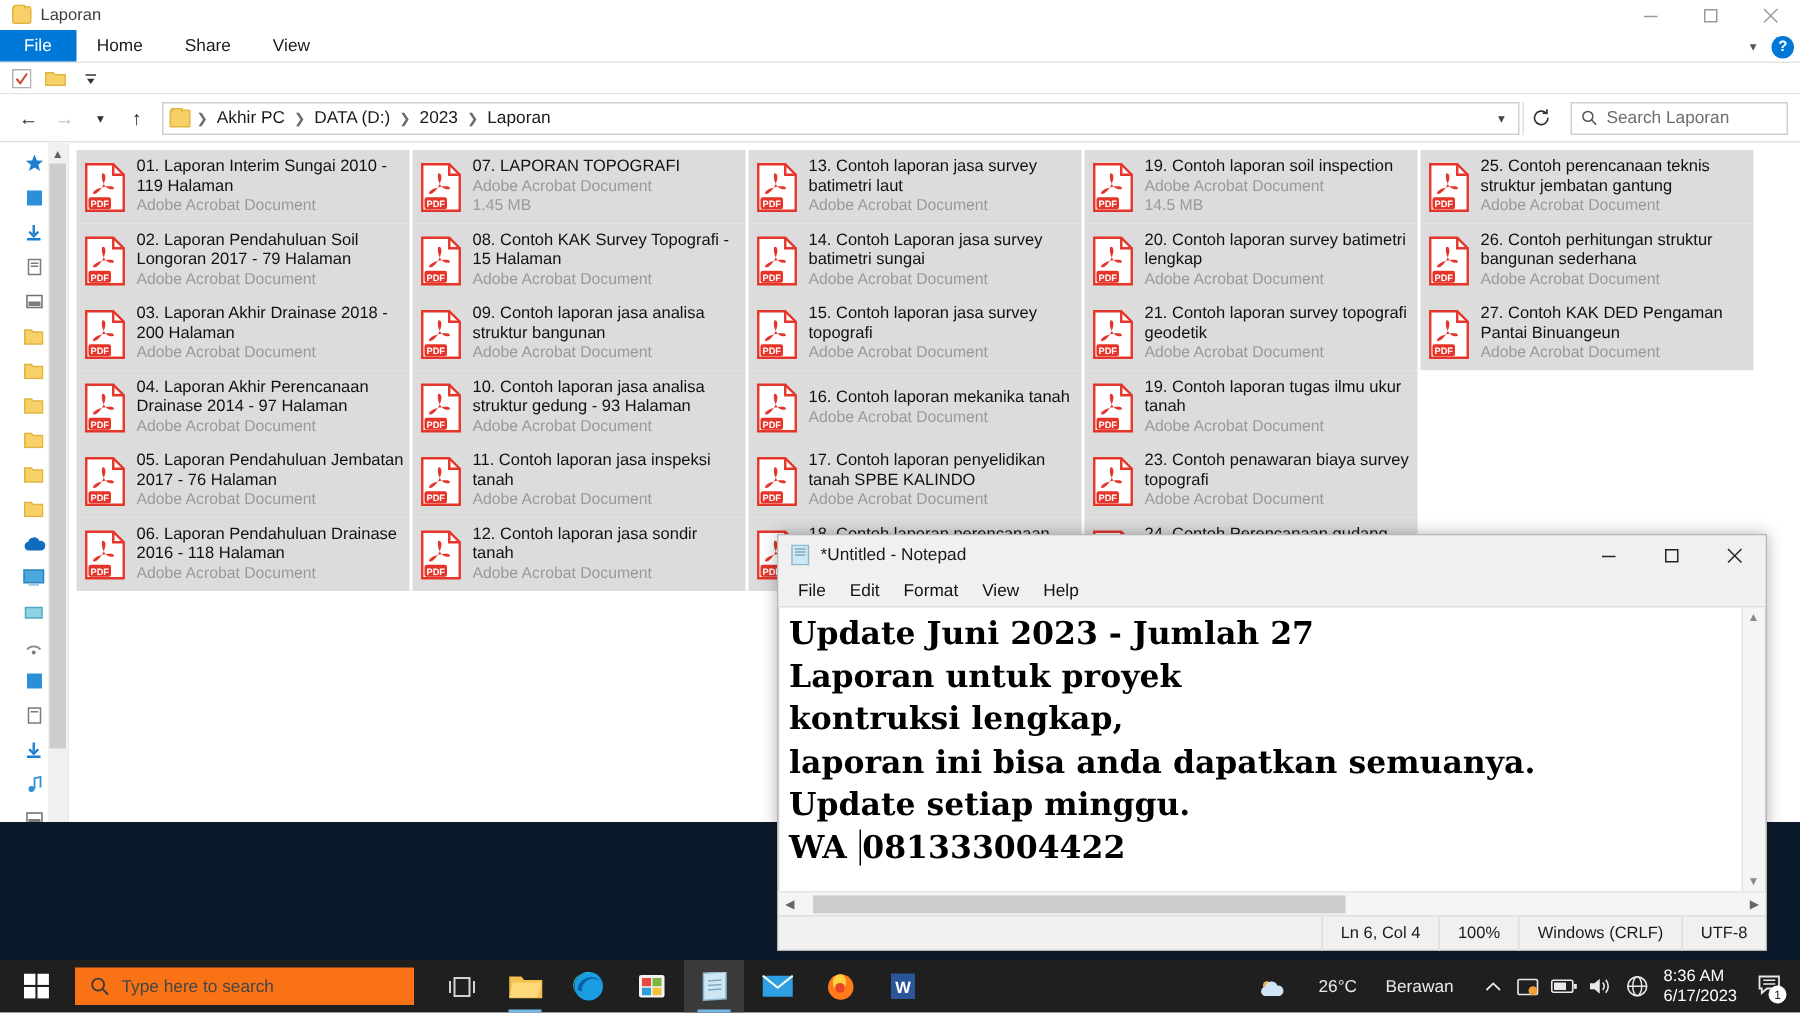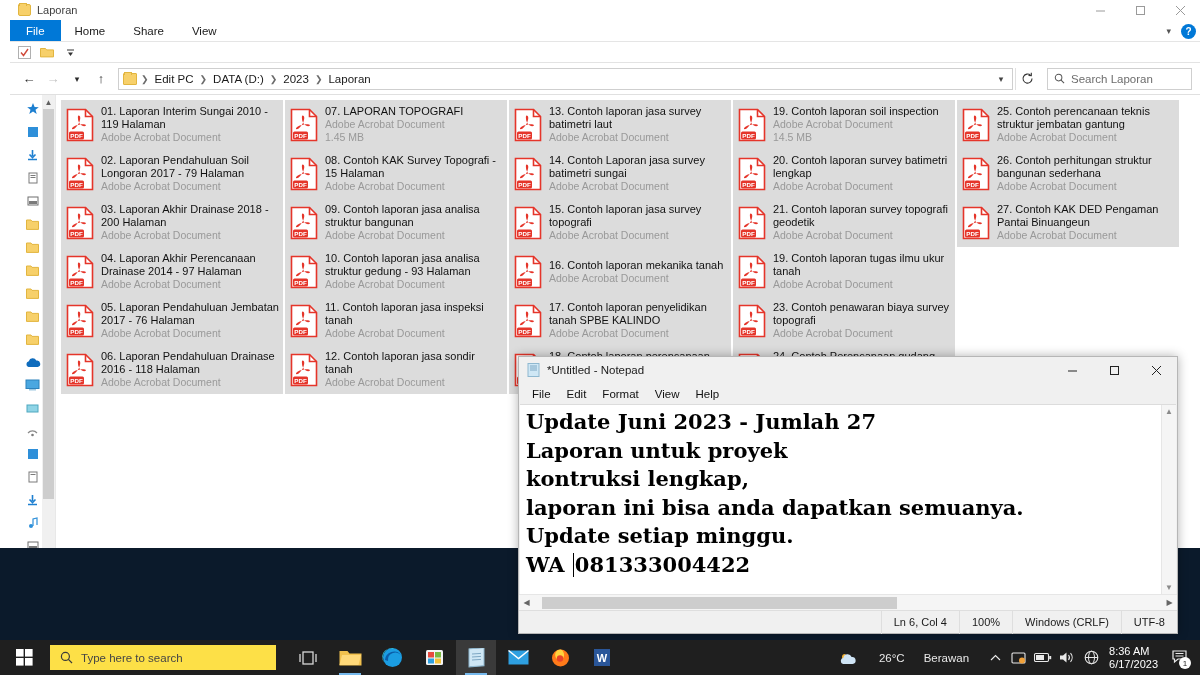--- a/index.html
+++ b/index.html
@@ -7,21 +7,21 @@
     width: 1200px; height: 675px;
     overflow: hidden;
     font-family: "Liberation Sans", sans-serif;
     background: #ffffff;
   }
   .desktop { position: relative; width: 1200px; height: 675px; background: #0b1a2b; }
 
   
   .explorer {
     position: absolute; left: 0; top: 0; width: 1200px; height: 548px;
-    background: #ffffff; overflow: hidden; padding-left: 10px;
+    background: #ffffff; overflow: hidden;
   }
   .ex-titlebar {
     height: 20px; display: flex; align-items: center; padding-left: 8px;
     background: #ffffff; position: relative;
   }
   .ex-title-icon {
     width: 13px; height: 12px; background: #f7d06a; border: 1px solid #e2b53f;
     border-radius: 1px 2px 2px 2px; margin-right: 6px; position: relative;
   }
   .ex-title-icon:after{
@@ -138,21 +138,21 @@
   .np-status .spacer { flex: 1; }
   .caret { display:inline-block; width:0; border-left: 1.6px solid #000; height: 24px; vertical-align: -5px; margin: 0 1px;}
 
   
   .taskbar {
     position: absolute; left: 0; bottom: 0; width: 1200px; height: 35px;
     background: #1f1f1f; display: flex; align-items: center;
   }
   .start-btn { width: 48px; height: 35px; display:flex; align-items:center; justify-content:center; }
   .tb-search {
-    width: 226px; height: 25px; background: #fde047; display: flex; align-items: center;
+    width: 226px; height: 25px; background: #f97316; display: flex; align-items: center;
     gap: 8px; padding: 0 10px; margin-left: 2px;
   }
   .tb-search-ph { font-size: 11.5px; color: #454545; }
   .tb-icons { display: flex; align-items: center; gap: 2px; margin-left: 12px; }
   .tb-ico { width: 40px; height: 35px; display: flex; align-items: center; justify-content: center; position: relative; }
   .tb-ico.active { background: #3a3a3a; }
   .tb-ico.active:after, .tb-ico.running:after {
     content:""; position:absolute; bottom:0; left:9px; width:22px; height:2.5px; background:#76b9ed;
   }
   .tray { margin-left: auto; display: flex; align-items: center; gap: 0px; padding-right: 6px; }
@@ -227,21 +227,21 @@
     </div>
 
     <div class="ex-addressbar">
       <div class="navbtn">←</div>
       <div class="navbtn dim">→</div>
       <div class="navbtn" style="font-size:9px;">▾</div>
       <div class="navbtn">↑</div>
       <div class="addr-field">
         <div class="addr-folder-ico"></div>
         <span class="crumb-sep">❯</span>
-        <span class="crumb">Edit PC</span>
+        <span class="crumb">Akhir PC</span>
         <span class="crumb-sep">❯</span>
         <span class="crumb">DATA (D:)</span>
         <span class="crumb-sep">❯</span>
         <span class="crumb">2023</span>
         <span class="crumb-sep">❯</span>
         <span class="crumb">Laporan</span>
         <span class="addr-right">
           <span class="addr-chev">▾</span>
         </span>
       </div>

